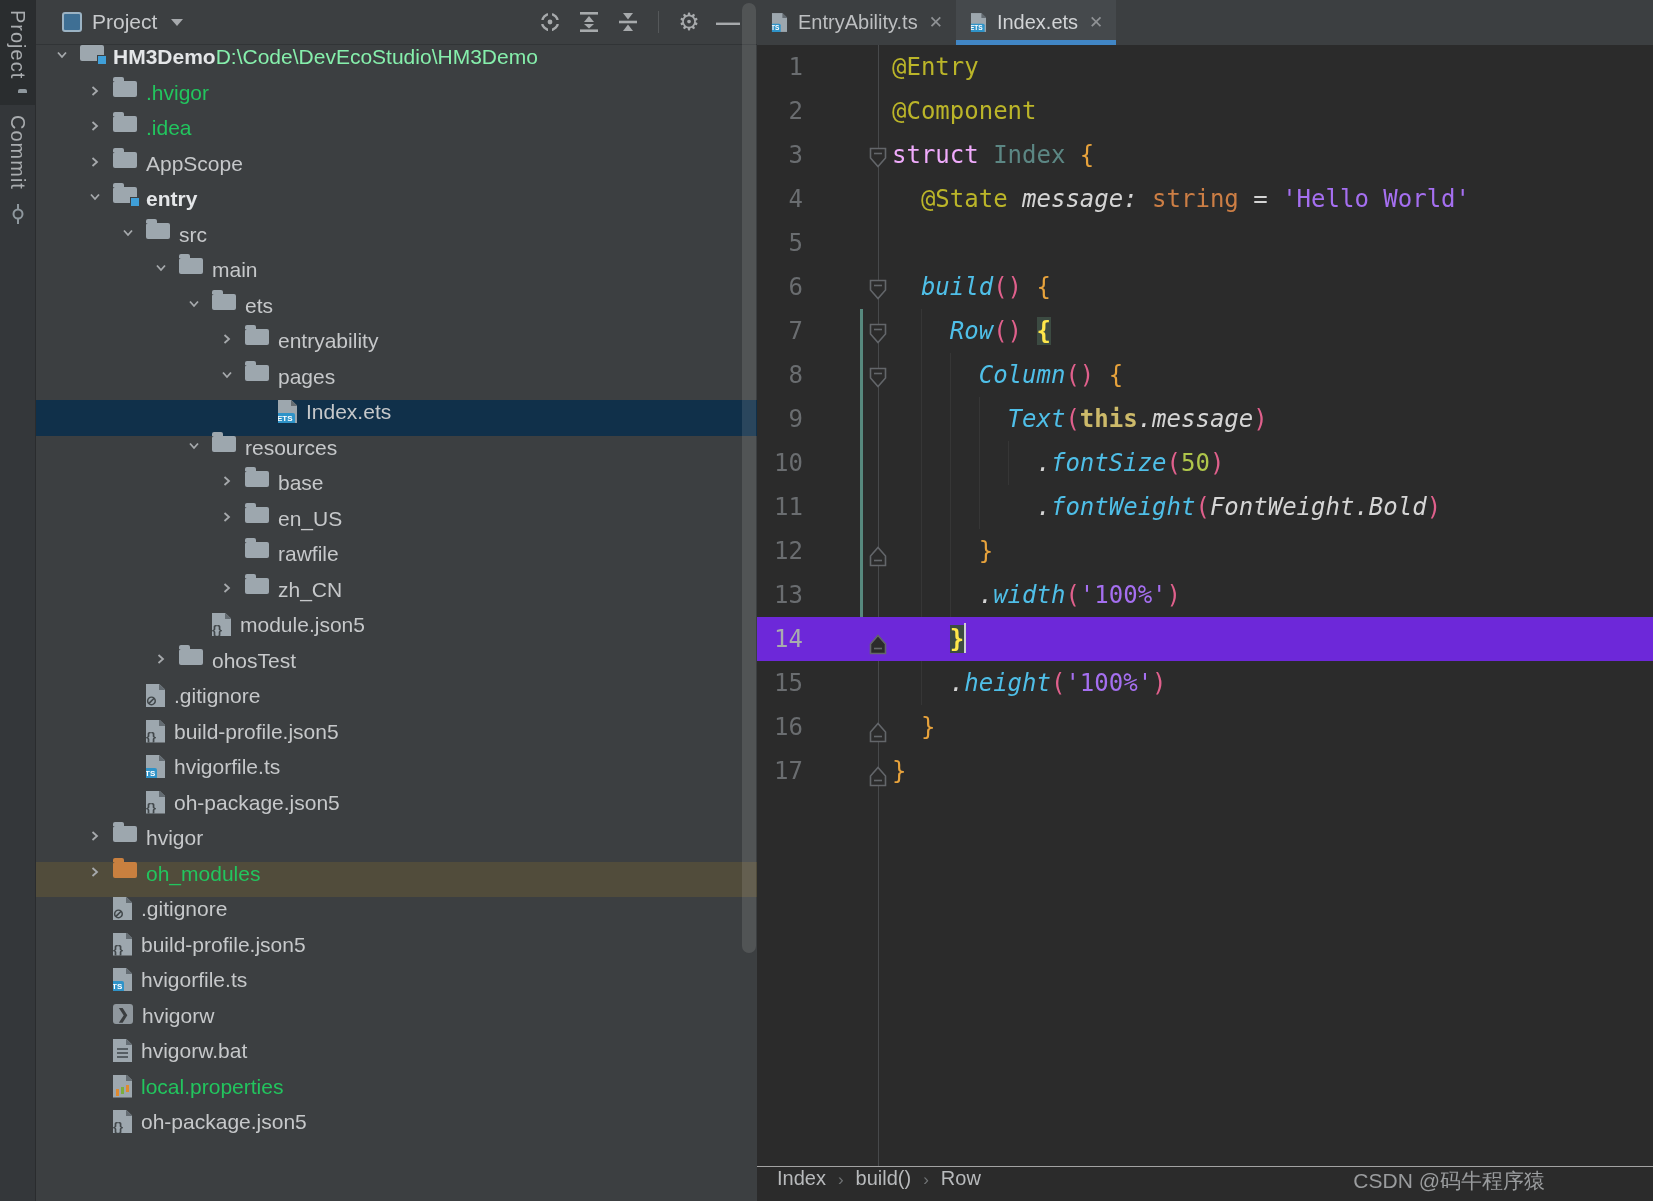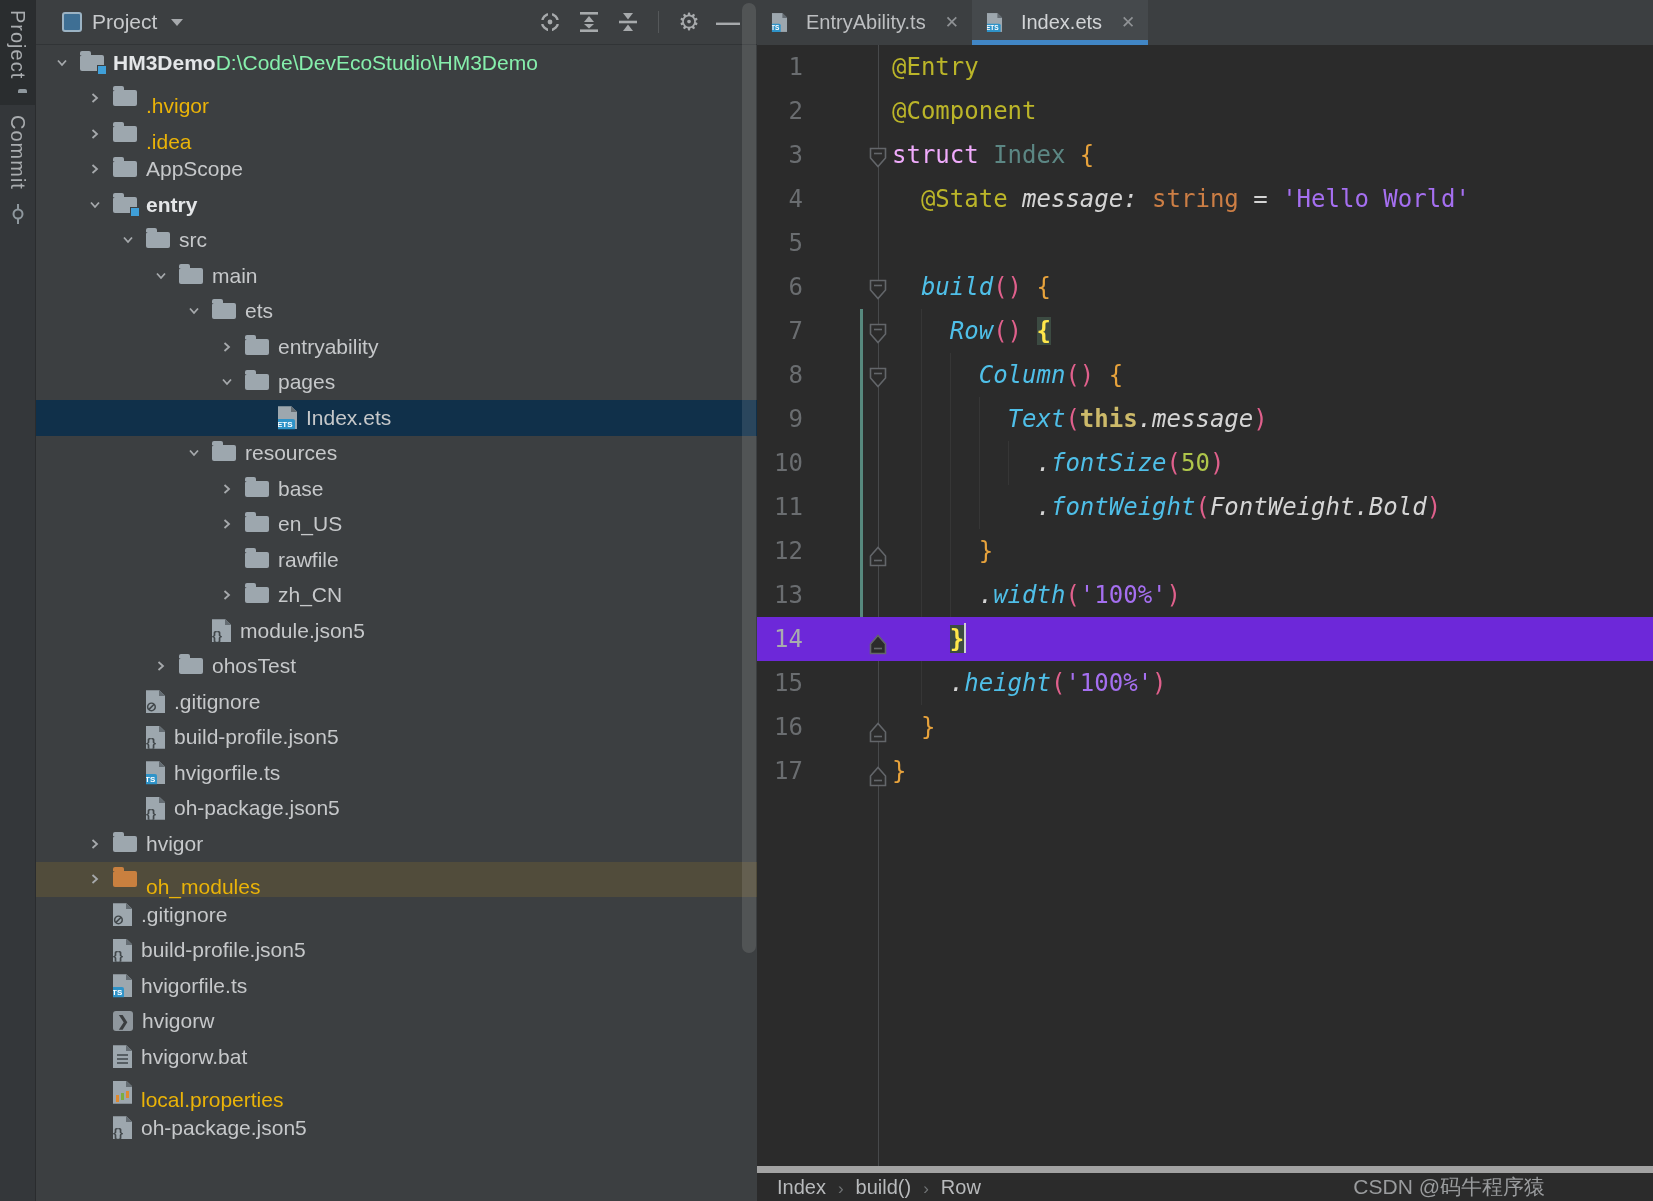--- a/index.html
+++ b/index.html
@@ -28,27 +28,27 @@
   .caret-down { width:0; height:0; border-left:6px solid transparent; border-right:6px solid transparent;
                 border-top:7px solid #A6A9AC; margin-left:14px; }
   .pp-spacer { flex:1; }
   .pp-tools { display:flex; align-items:center; gap:13px; padding-right:6px; }
   .pp-tools .tool { width:26px; height:26px; display:flex; align-items:center; justify-content:center; }
   .pp-sep { width:1px; height:22px; background:#55585A; margin:0 4px; }
   .gear-glyph { color:#A7AAAC; font-size:24px; line-height:24px; }
   .minus-glyph { color:#A7AAAC; font-size:24px; font-weight:bold; }
 
   .tree { position:absolute; top:45px; left:0; right:0; bottom:0; overflow:hidden; }
-  .tree-row { height:35.5px; display:flex; align-items:center; font-size:21px; color:#C6C8CA;
+  .tree-row { height:35.5px; display:flex; font-size:21px; color:#C6C8CA;
               position:relative; white-space:nowrap; }
   .tree-row.selected { background:#10304A; }
   .tree-row.highlighted { background:#514C3B; }
   .tree-row .chev { width:20px; height:20px; flex:0 0 20px; display:flex; align-items:center; justify-content:center; }
   .tree-row .t-icon { margin-left:8px; margin-right:9px; flex:0 0 auto; position:relative; }
-  .tree-row .lbl.olive { color:#eab308;margin-top:16px; }
+  .tree-row .lbl.olive { color:#22c55e; }
   .tree-row .lbl.bold { color:#E4E6E8; font-weight:bold; }
   .tree-row .suffix { color:#86efac; margin-left:0; }
 
   .folder { width:24px; height:16px; background:#9DA7AE; border-radius:2px; position:relative; }
   .folder::before { content:""; position:absolute; top:-4px; left:0; width:11px; height:4px;
                     background:inherit; border-radius:2px 2px 0 0; }
   .folder.orange { background:#C9803F; }
   .folder .badge { position:absolute; right:-3px; bottom:-4px; width:10px; height:10px;
                    background:#3F9FD8; border:1px solid #3C3F41; }
 
@@ -66,21 +66,21 @@
           font-weight:bold; font-size:14px; display:flex; align-items:center; justify-content:center; }
   .page.props::after { content:""; position:absolute; left:3px; bottom:2px; width:3px; height:7px;
           background:#E08A2E; box-shadow:5px -2px 0 #7CAE3E, 10px -4px 0 #E08A2E; }
 
   .tree-scrollbar { position:absolute; right:1px; top:3px; width:14px; height:950px;
                     background:rgba(255,255,255,0.11); border-radius:7px; }
 
   
   .editor { flex:1; display:flex; flex-direction:column; background:#2B2B2B; position:relative; }
   .tabbar { height:45px; flex:0 0 45px; background:#3C3F41; display:flex; align-items:stretch; }
-  .tab { display:flex; align-items:center; gap:17px; padding:0 13px; position:relative;
+  .tab { display:flex; align-items:center; gap:9px; padding:0 13px; position:relative;
          color:#BDBFC1; font-size:20px; }
   .tab .tpage { transform:scale(0.82); }
   .tab.active { background:#45494C; color:#D2D4D6; }
   .tab.active::after { content:""; position:absolute; left:0; right:0; bottom:0; height:5px; background:#4186C5; }
   .tab .close { color:#8F9295; font-size:17px; margin-left:2px; }
 
   .code-area { position:relative; flex:1; overflow:hidden;
                font-family:"DejaVu Sans Mono", monospace; font-size:24px; }
   .gutter-border { position:absolute; left:121px; top:0; bottom:0; width:1px; background:#47494B; }
   .vcs-bar { position:absolute; left:103px; width:3px; background:#57897E; }
@@ -99,22 +99,22 @@
   .tok-fn { color:#4FBFE8;font-style:italic; }
   .tok-pr { color:#E0608C; }
   .tok-br { color:#E8A33C; }
   .tok-bm { color:#FFE84A; font-weight:bold; background:#3C4B42; }
   .tok-st { color:#A56FF0; }
   .tok-sk { color:#CC7E45; }
   .tok-nu { color:#AFC64B; }
   .tok-pl { color:#D5D5D5;font-style:italic; }
   .tok-ca { display:inline-block; width:0; border-left:2px solid #CED0D2; height:30px; vertical-align:-6px; }
 
-  .breadcrumbs { height:35px; flex:0 0 35px; border-top:7px solid #a3a3a3; display:flex;
-                 align-items:center; padding:0 20px; font-size:20px; color:#B8BABC; background:#2B2B2B; }
+  .breadcrumbs { height:35px; flex:0 0 35px; border-top:1px solid #a3a3a3; display:flex;
+                 padding:0 20px; font-size:20px; color:#B8BABC; background:#2B2B2B; }
   .bc-sep { color:#707375; margin:0 12px; font-size:17px; }
   .watermark { margin-left:auto; color:#9A9C9E; font-size:21px; padding-right:88px; }
 
   svg.icon path, svg.icon circle, svg.icon line { vector-effect:non-scaling-stroke; }
 </style>
 </head>
 <body>
 
 <div class="app">
 

